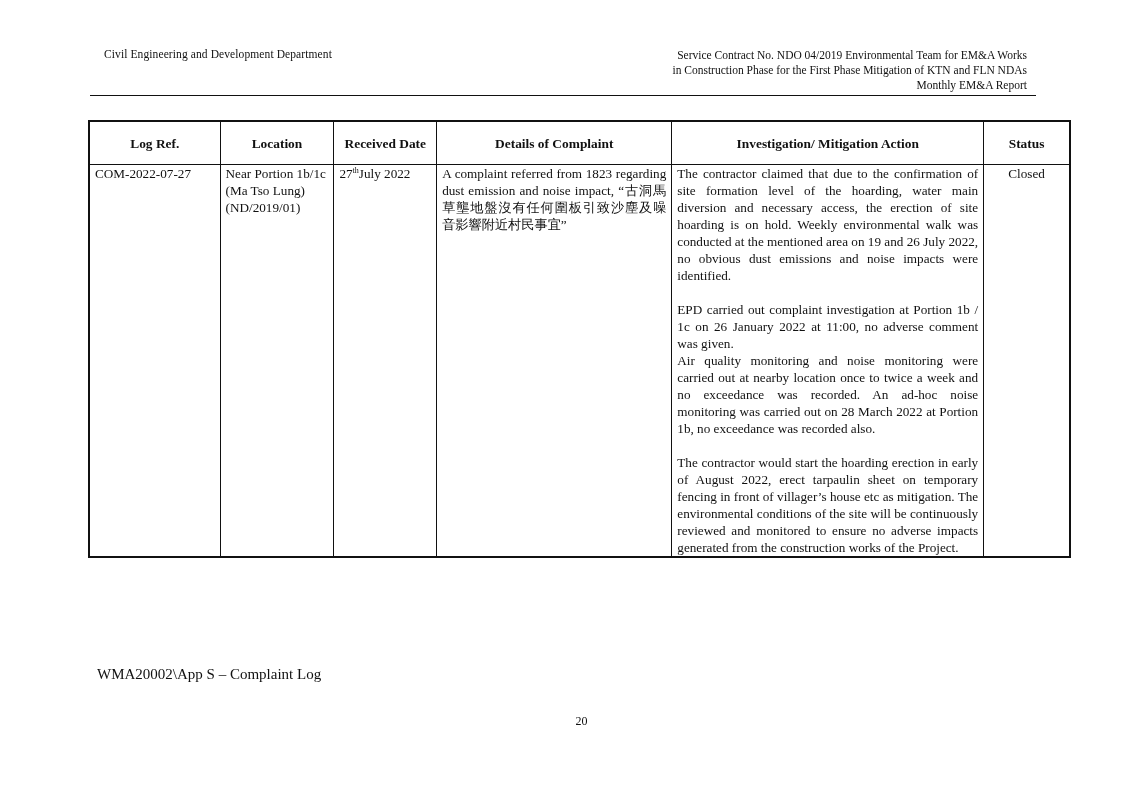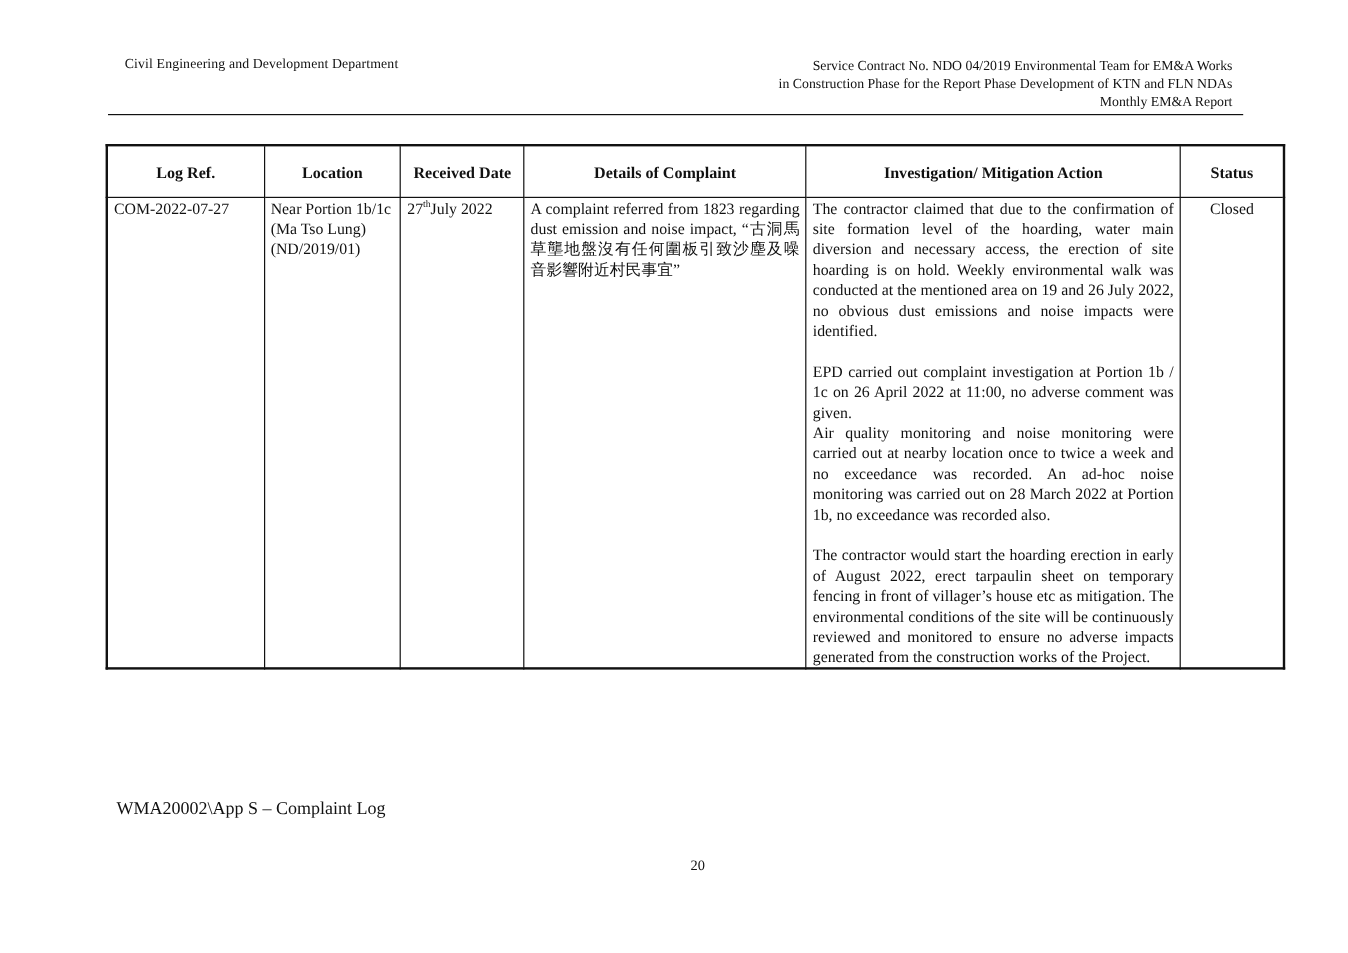--- a/index.html
+++ b/index.html
@@ -33,21 +33,21 @@
   .para-gap { height: 17px; }
   .ftr-left { position: absolute; left: 97px; top: 666px; font-size: 15px; }
   .page-num { position: absolute; left: 0; width: 1123px; top: 714px; text-align: center; font-size: 12px; margin-left: 20px; }
 </style>
 </head>
 <body>
 
 <div class="hdr-left">Civil Engineering and Development Department</div>
 <div class="hdr-right">
   <div>Service Contract No. NDO 04/2019 Environmental Team for EM&amp;A Works</div>
-  <div>in Construction Phase for the Report Phase Development of KTN and FLN NDAs</div>
+  <div>in Construction Phase for the First Phase Mitigation of KTN and FLN NDAs</div>
   <div>Monthly EM&amp;A Report</div>
 </div>
 <div class="hdr-rule"></div>
 
 <table class="log">
   <thead>
     <tr>
       <th class="col1">Log Ref.</th>
       <th class="col2">Location</th>
       <th class="col3">Received Date</th>
@@ -58,21 +58,21 @@
   </thead>
   <tbody>
     <tr>
       <td>COM-2022-07-27</td>
       <td>Near Portion 1b/1c (Ma Tso Lung) (ND/2019/01)</td>
       <td><span>27</span><sup>th</sup><span>July 2022</span></td>
       <td class="just">A complaint referred from 1823 regarding dust emission and noise impact, “古洞馬草壟地盤沒有任何圍板引致沙塵及噪音影響附近村民事宜”</td>
       <td class="just">
         <div>The contractor claimed that due to the confirmation of site formation level of the hoarding, water main diversion and necessary access, the erection of site hoarding is on hold. Weekly environmental walk was conducted at the mentioned area on 19 and 26 July 2022, no obvious dust emissions and noise impacts were identified.</div>
         <div class="para-gap"></div>
-        <div>EPD carried out complaint investigation at Portion 1b / 1c on 26 April 2022 at 11:00, no adverse comment was given.</div>
+        <div>EPD carried out complaint investigation at Portion 1b / 1c on 26 January 2022 at 11:00, no adverse comment was given.</div>
         <div>Air quality monitoring and noise monitoring were carried out at nearby location once to twice a week and no exceedance was recorded. An ad-hoc noise monitoring was carried out on 28 March 2022 at Portion 1b, no exceedance was recorded also.</div>
         <div class="para-gap"></div>
         <div>The contractor would start the hoarding erection in early of August 2022, erect tarpaulin sheet on temporary fencing in front of villager’s house etc as mitigation. The environmental conditions of the site will be continuously reviewed and monitored to ensure no adverse impacts generated from the construction works of the Project.</div>
       </td>
       <td class="center">Closed</td>
     </tr>
   </tbody>
 </table>
 
 <div class="ftr-left">WMA20002\App S – Complaint Log</div>

